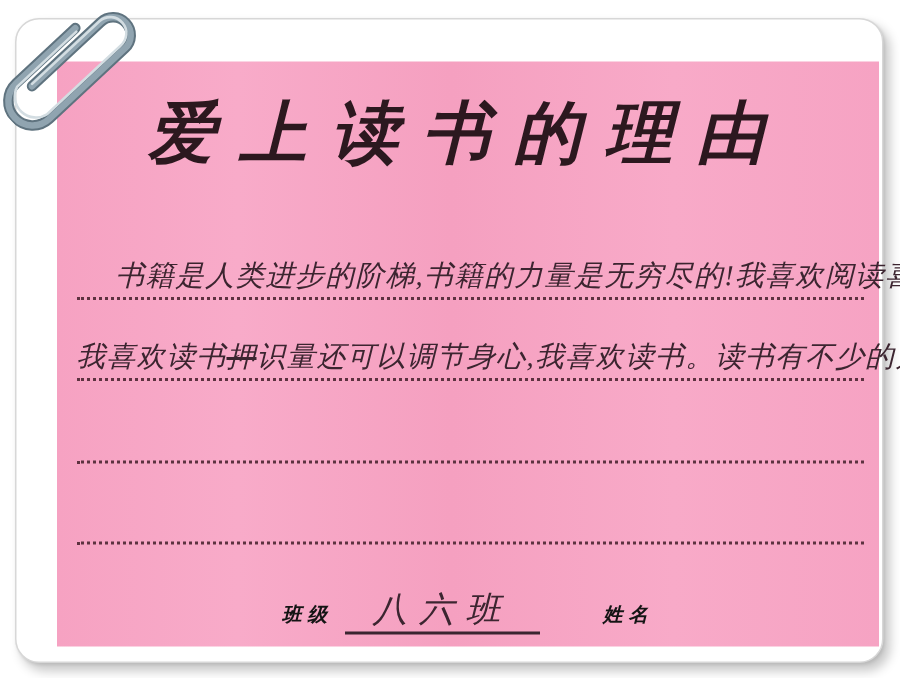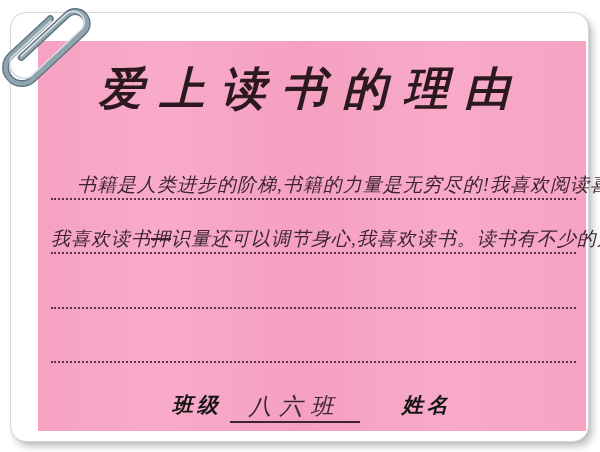--- a/index.html
+++ b/index.html
@@ -84,21 +84,21 @@
     bottom: 8px;
     height: 38px;
     display: flex;
     align-items: flex-end;
     justify-content: center;
     gap: 8px;
   }
   .field-label {
     font-family: "Liberation Sans", sans-serif;
     font-weight: bold;
-    font-size: 21px;
+    font-size: 13px;
     letter-spacing: 4px;
     color: #141414;
     padding-bottom: 4px;
     margin-top: 40px;
   }
   .field-value {
     border-bottom: 2px solid #3a2530;
     min-width: 118px;
     text-align: center;
     padding: 0 6px 1px 6px;

